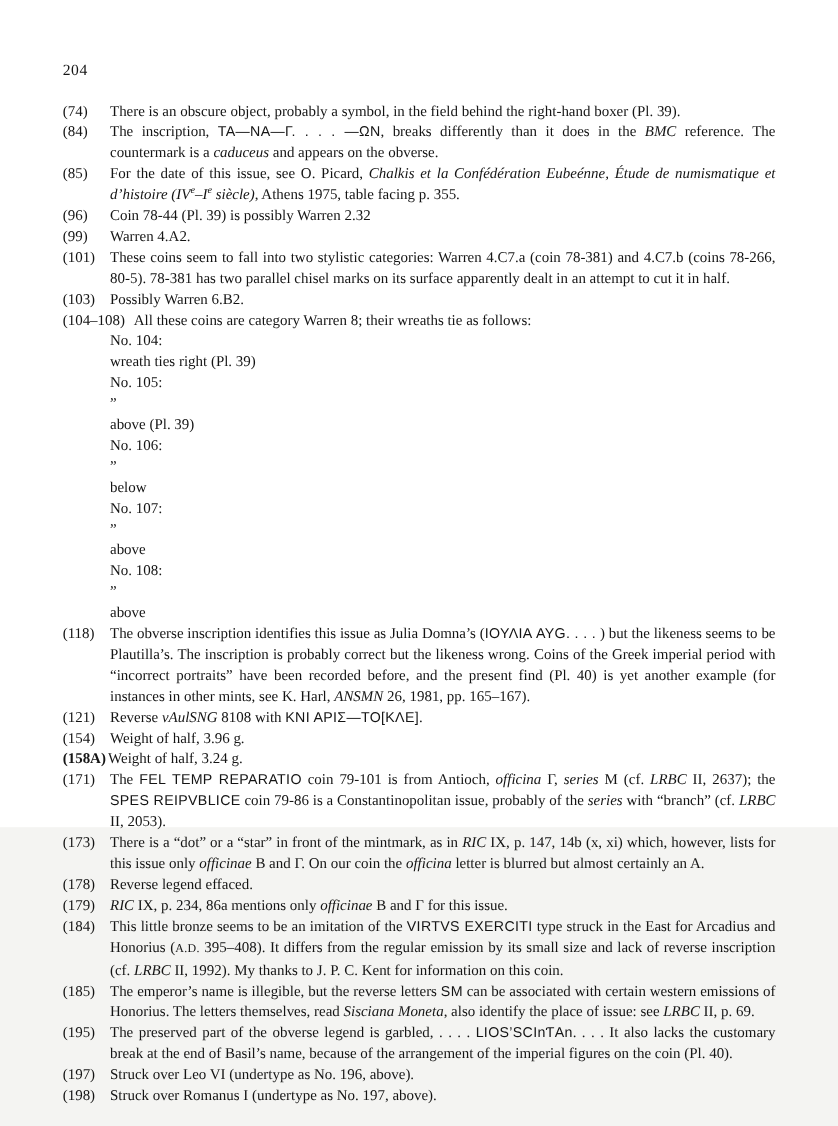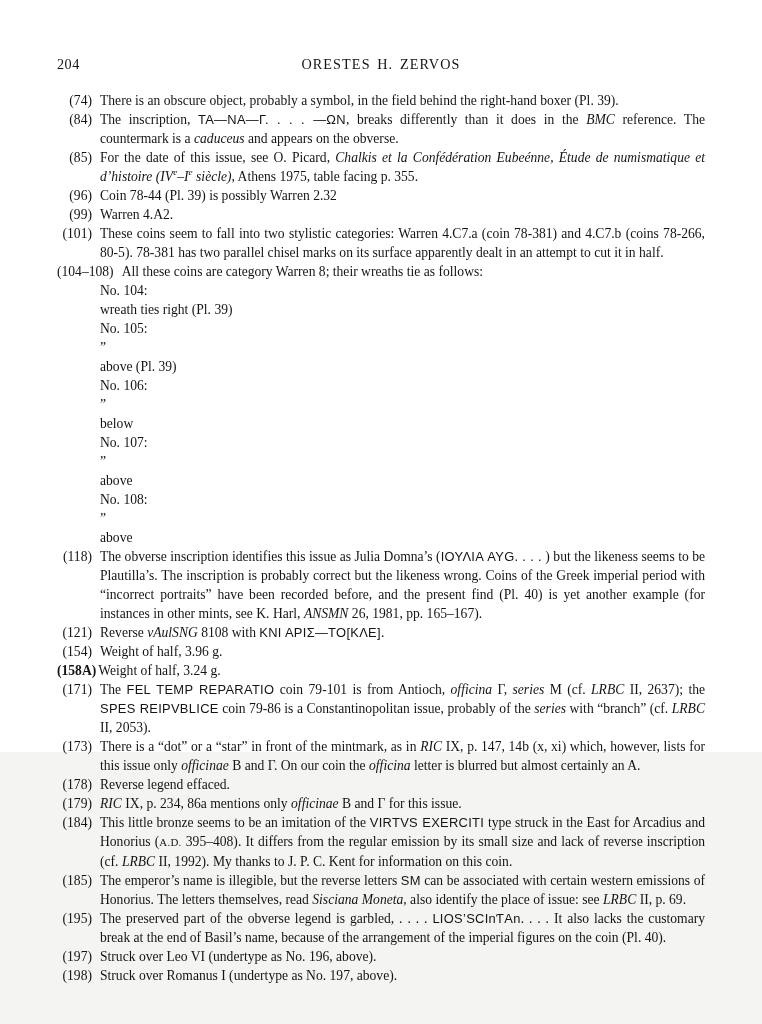--- a/index.html
+++ b/index.html
@@ -42,21 +42,21 @@
   .note {
     padding-left: 43px;
     text-align: justify;
   }
   .note-label {
     display: inline-block;
     min-width: 43px;
     box-sizing: border-box;
     margin-left: -43px;
     padding-right: 8px;
-    text-align: right;
+    text-align: left;
     white-space: nowrap;
   }
   .note-label.nogap { padding-right: 2px; min-width: 37px; font-weight: bold; }
   .seg { }
   .italic { font-style: italic; }
   .legend {
     font-family: "Liberation Sans", "DejaVu Sans", sans-serif;
     font-size: 0.95em;
     letter-spacing: 0.3px;
   }
@@ -73,29 +73,29 @@
   .wreath-row.full .wr-no { width: auto; margin-right: 5px; }
   .wr-ditto { width: 45px; flex: 0 0 auto; }
   .wr-tie { flex: 1 1 auto; }
 </style>
 </head>
 <body>
 
 <div class="page">
   <div class="page-head">
     <span class="page-number">204</span>
-    <div class="running-head">ORESTES H. ZERVOS</div>
   </div>
   <div class="notes">
       <div class="note"><span class="note-label">(74)</span><span class="seg">There is an obscure object, probably a symbol, in the field behind the right-hand boxer (Pl. 39).</span></div>
       <div class="note"><span class="note-label">(84)</span><span class="seg">The inscription, </span><span class="seg legend">TA—NA—Γ. . . . —ΩN</span><span class="seg">, breaks differently than it does in the </span><span class="seg italic">BMC</span><span class="seg"> reference. The countermark is a </span><span class="seg italic">caduceus</span><span class="seg"> and appears on the obverse.</span></div>
       <div class="note"><span class="note-label">(85)</span><span class="seg">For the date of this issue, see O. Picard, </span><span class="seg italic">Chalkis et la Confédération Eubeénne, Étude de numismatique et d’histoire (IV</span><span class="seg sup-italic">e</span><span class="seg italic">–I</span><span class="seg sup-italic">e</span><span class="seg italic"> siècle)</span><span class="seg">, Athens 1975, table facing p. 355.</span></div>
       <div class="note"><span class="note-label">(96)</span><span class="seg">Coin 78-44 (Pl. 39) is possibly Warren 2.32</span></div>
       <div class="note"><span class="note-label">(99)</span><span class="seg">Warren 4.A2.</span></div>
       <div class="note"><span class="note-label">(101)</span><span class="seg">These coins seem to fall into two stylistic categories: Warren 4.C7.a (coin 78-381) and 4.C7.b (coins 78-266, 80-5). 78-381 has two parallel chisel marks on its surface apparently dealt in an attempt to cut it in half.</span></div>
+      <div class="note"><span class="note-label">(103)</span><span class="seg">Possibly Warren 6.B2.</span></div>
       <div class="note"><span class="note-label">(104–108)</span><span class="seg">All these coins are category Warren 8; their wreaths tie as follows:</span></div>
       <div class="wreath-list">
         <div class="wreath-row full">
           <span class="wr-no">No. 104:</span>
           <span class="wr-tie">wreath ties right (Pl. 39)</span>
         </div>
         <div class="wreath-row">
           <span class="wr-no">No. 105:</span>
           <span class="wr-ditto">”</span>
           <span class="wr-tie">above (Pl. 39)</span>

